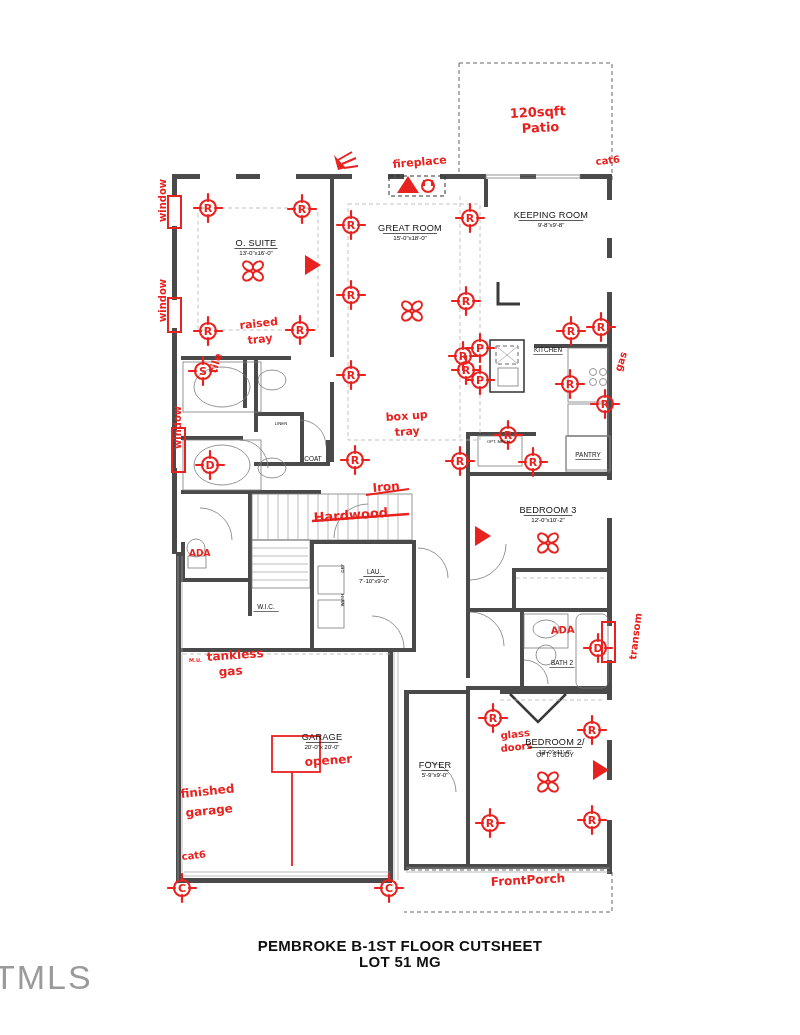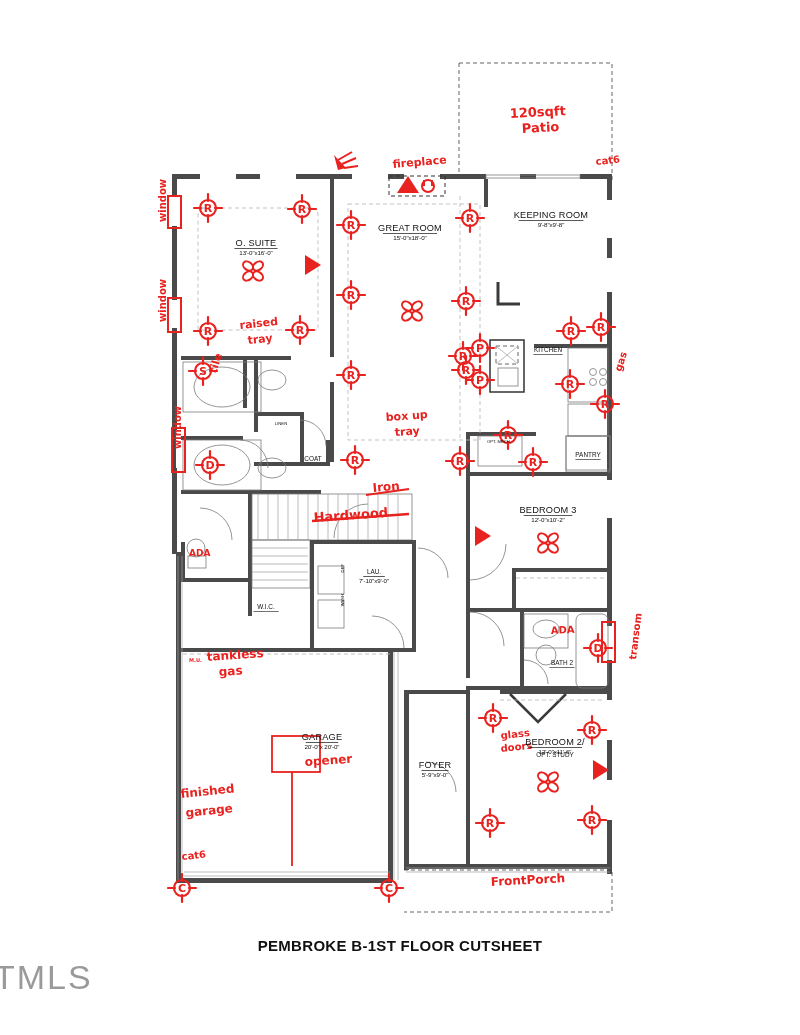--- a/index.html
+++ b/index.html
@@ -538,17 +538,18 @@
           <text x="344" y="568" class="rlabel rtiny" transform="rotate(-90 344 568)">DRY</text>
         </g>
         <g>
           <text x="344" y="600" class="rlabel rtiny" transform="rotate(-90 344 600)">WASH</text>
         </g>
       </g>
   </svg>
 
   <div class="titleblock">
     <div>PEMBROKE B-1ST FLOOR CUTSHEET</div>
+    <div>LOT 51 MG</div>
   </div>
 
   <div class="watermark">TMLS</div>
 
 </div>
 
 </body></html>

